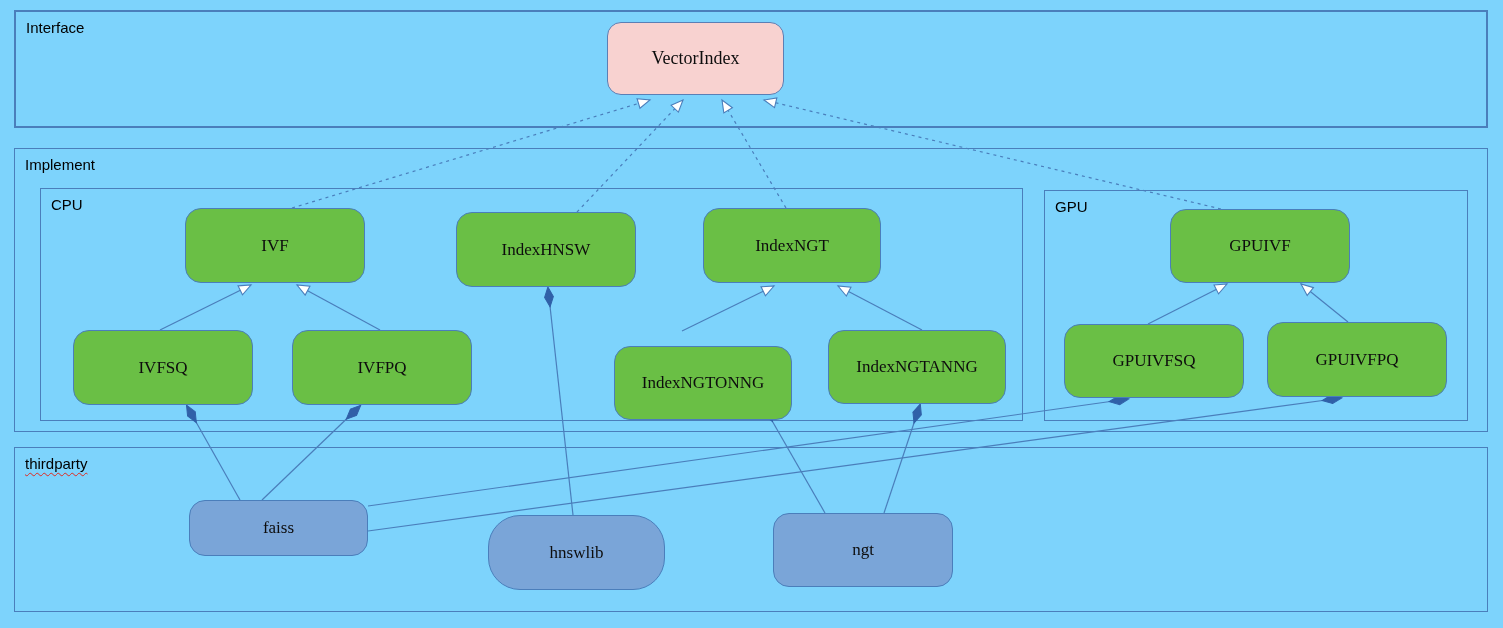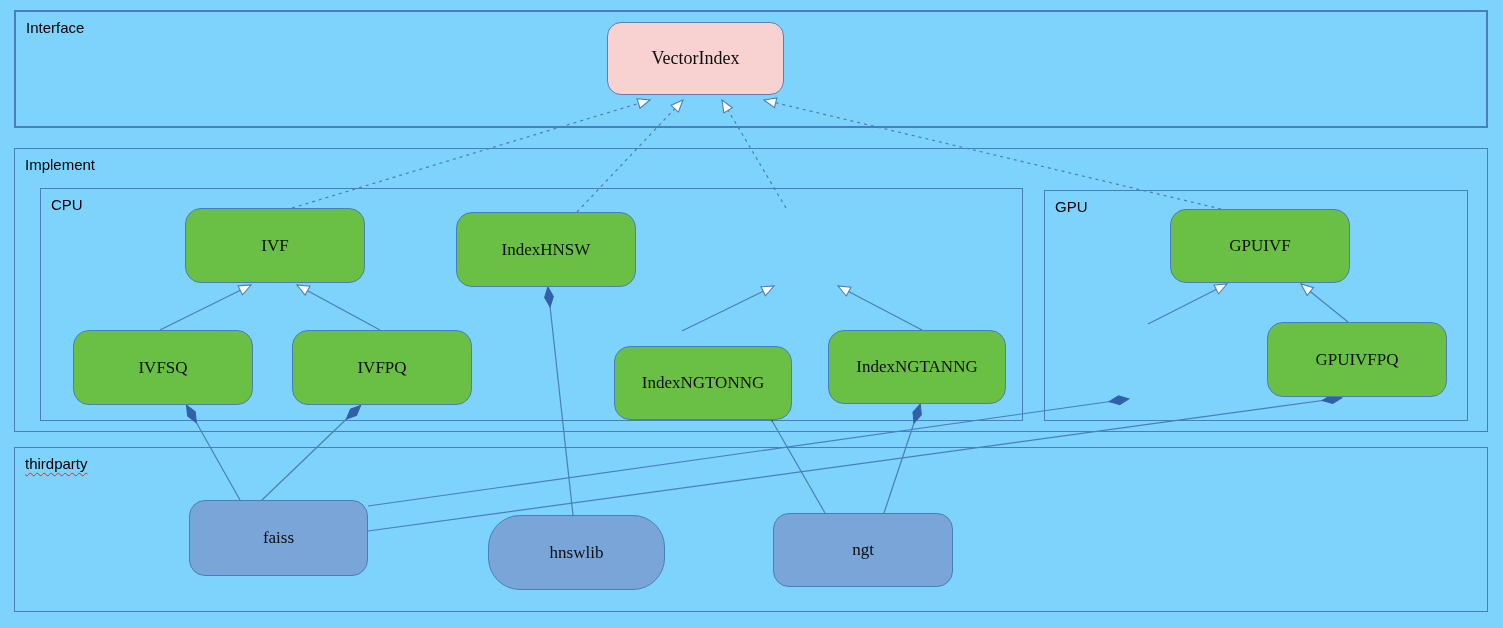--- a/index.html
+++ b/index.html
@@ -130,20 +130,23 @@
   </div>
 
   <div class="node impl-node" style="left:185px; top:208px; width:180px; height:75px;">
     <span class="node-label">IVF</span>
   </div>
 
   <div class="node impl-node" style="left:456px; top:212px; width:180px; height:75px;">
     <span class="node-label">IndexHNSW</span>
   </div>
 
+  <div class="node impl-node" style="left:703px; top:208px; width:178px; height:75px;">
+    <span class="node-label">IndexNGT</span>
+  </div>
 
   <div class="node impl-node" style="left:73px; top:330px; width:180px; height:75px;">
     <span class="node-label">IVFSQ</span>
   </div>
 
   <div class="node impl-node" style="left:292px; top:330px; width:180px; height:75px;">
     <span class="node-label">IVFPQ</span>
   </div>
 
   <div class="node impl-node" style="left:614px; top:346px; width:178px; height:74px;">
@@ -151,26 +154,29 @@
   </div>
 
   <div class="node impl-node" style="left:828px; top:330px; width:178px; height:74px;">
     <span class="node-label">IndexNGTANNG</span>
   </div>
 
   <div class="node impl-node" style="left:1170px; top:209px; width:180px; height:74px;">
     <span class="node-label">GPUIVF</span>
   </div>
 
+  <div class="node impl-node" style="left:1064px; top:324px; width:180px; height:74px;">
+    <span class="node-label">GPUIVFSQ</span>
+  </div>
 
   <div class="node impl-node" style="left:1267px; top:322px; width:180px; height:75px;">
     <span class="node-label">GPUIVFPQ</span>
   </div>
 
-  <div class="node third-node" style="left:189px; top:500px; width:179px; height:76px;">
+  <div class="node third-node" style="left:189px; top:500px; width:179px; height:56px;">
     <span class="node-label">faiss</span>
   </div>
 
   <div class="node third-node" style="left:488px; top:515px; width:177px; height:75px;border-radius:32px;">
     <span class="node-label">hnswlib</span>
   </div>
 
   <div class="node third-node" style="left:773px; top:513px; width:180px; height:74px;">
     <span class="node-label">ngt</span>
   </div>

